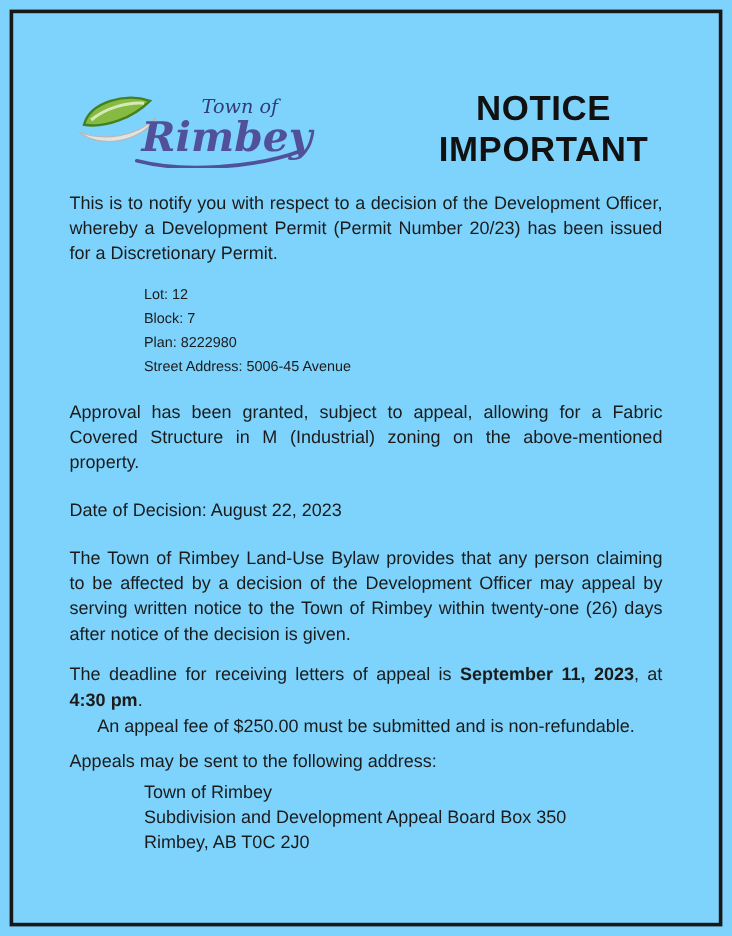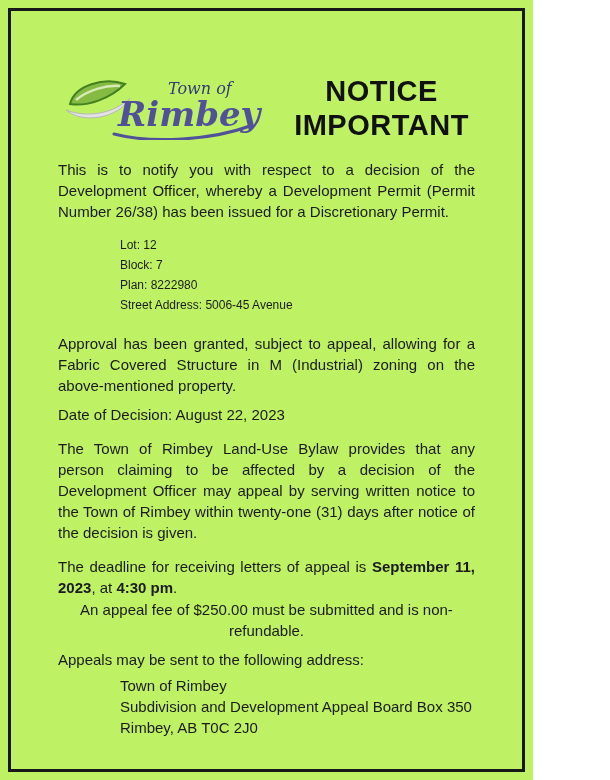--- a/index.html
+++ b/index.html
@@ -1,21 +1,21 @@
 <!DOCTYPE html>
 <html><head>
 <meta charset="utf-8">
 <style>
   * { margin: 0; padding: 0; box-sizing: border-box; }
   html, body { background: #ffffff; }
   .page {
     position: relative;
-    width: 533px;
+    width: 610px;
     height: 780px;
-    background: #bef264;
+    background: #7dd3fc;
     font-family: "Liberation Sans", sans-serif;
     color: #1b1b1b;
     overflow: hidden;
   }
   .frame {
     position: absolute;
     left: 8px; top: 8px; right: 8px; bottom: 8px;
     border: 3px solid #181818;
     pointer-events: none;
   }
@@ -40,21 +40,21 @@
     line-height: 1.18;
     color: #111111;
     letter-spacing: 0.5px;
   }
   .title span { display: block; }
   p, .line { font-size: 15px; line-height: 21px; }
   .just { text-align: justify; }
   .p1 { margin-top: 17px; }
   .prop-block { margin: 13px 0 18px 62px; line-height: 20px; font-size: 12px; }
   .prop-block div { line-height: 20px; }
-  .date-line { margin: 8px 0; }
+  .date-line { margin: 19px 0; }
   .p3 { margin: 13px 0; }
   .deadline { margin: 13px 0 0 0; }
   .fee { margin-top: 1px; text-align: center; }
   .appeals { margin-top: 8px; }
   .addr-block { margin: 5px 0 0 62px; font-size: 15px; }
   .addr-block div { line-height: 21px; }
   .contact { margin-top: 12px; }
   .bold { font-weight: bold; }
   a.email-link {
     color: #2b3aa8;
@@ -87,34 +87,34 @@
           <text x="56" y="52" font-family="DejaVu Serif, serif" font-style="italic" font-weight="bold" font-size="34" fill="#50519a">Rimbey</text>
         </svg>
       </div>
 
       <div class="title">
         <span>NOTICE</span>
         <span>IMPORTANT</span>
       </div>
     </div>
 
-    <p class="p1 just">This is to notify you with respect to a decision of the Development Officer, whereby a Development Permit (Permit Number 26/38) has been issued for a Discretionary Permit.</p>
+    <p class="p1 just">This is to notify you with respect to a decision of the Development Officer, whereby a Development Permit (Permit Number 20/23) has been issued for a Discretionary Permit.</p>
 
     <div class="prop-block">
       <div>Lot: 12</div>
       <div>Block: 7</div>
       <div>Plan: 8222980</div>
       <div>Street Address: 5006-45 Avenue</div>
     </div>
 
     <p class="just">Approval has been granted, subject to appeal, allowing for a Fabric Covered Structure in M (Industrial) zoning on the above-mentioned property.</p>
 
     <p class="date-line">Date of Decision:  August 22, 2023</p>
 
-    <p class="p3 just">The Town of Rimbey Land-Use Bylaw provides that any person claiming to be affected by a decision of the Development Officer may appeal by serving written notice to the Town of Rimbey within twenty-one (31) days after notice of the decision is given.</p>
+    <p class="p3 just">The Town of Rimbey Land-Use Bylaw provides that any person claiming to be affected by a decision of the Development Officer may appeal by serving written notice to the Town of Rimbey within twenty-one (26) days after notice of the decision is given.</p>
 
     <p class="deadline just"><span>The deadline for receiving letters of appeal is </span><span class="bold">September 11, 2023</span><span>, at </span><span class="bold">4:30 pm</span><span>.</span></p>
 
     <p class="fee">An appeal fee of $250.00 must be submitted and is non-refundable.</p>
 
     <p class="appeals">Appeals may be sent to the following address:</p>
 
     <div class="addr-block">
       <div>Town of Rimbey</div>
       <div>Subdivision and Development Appeal Board Box 350</div>

